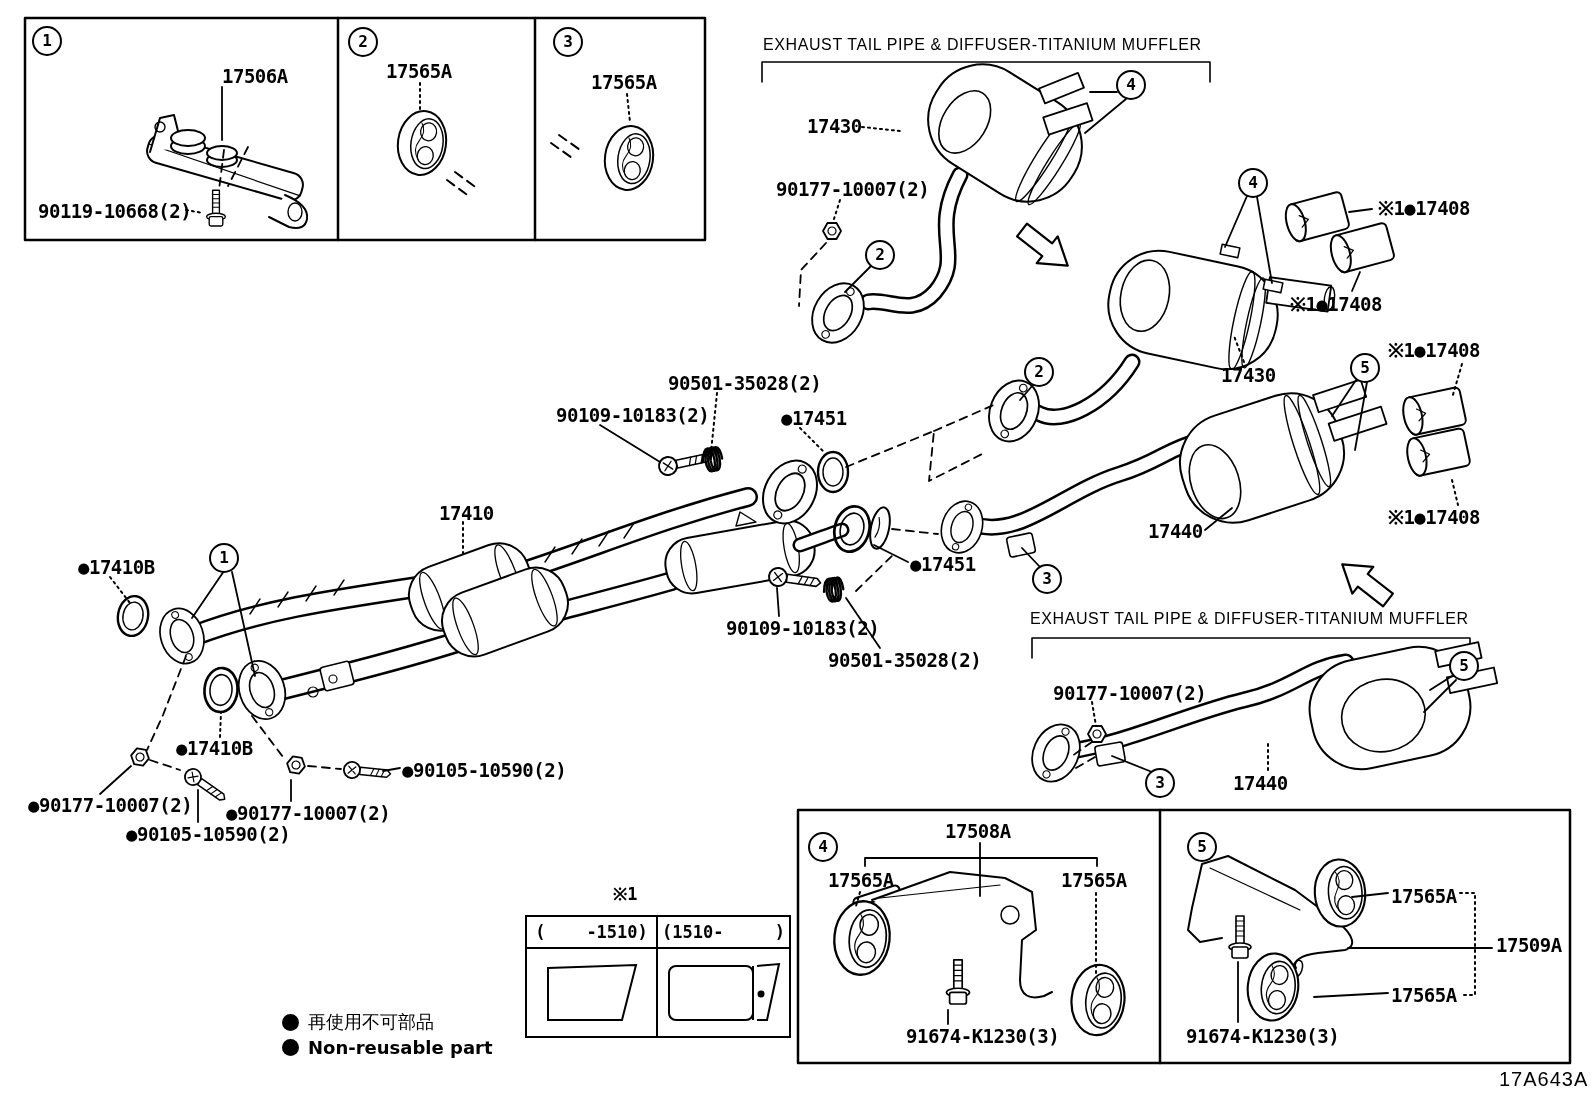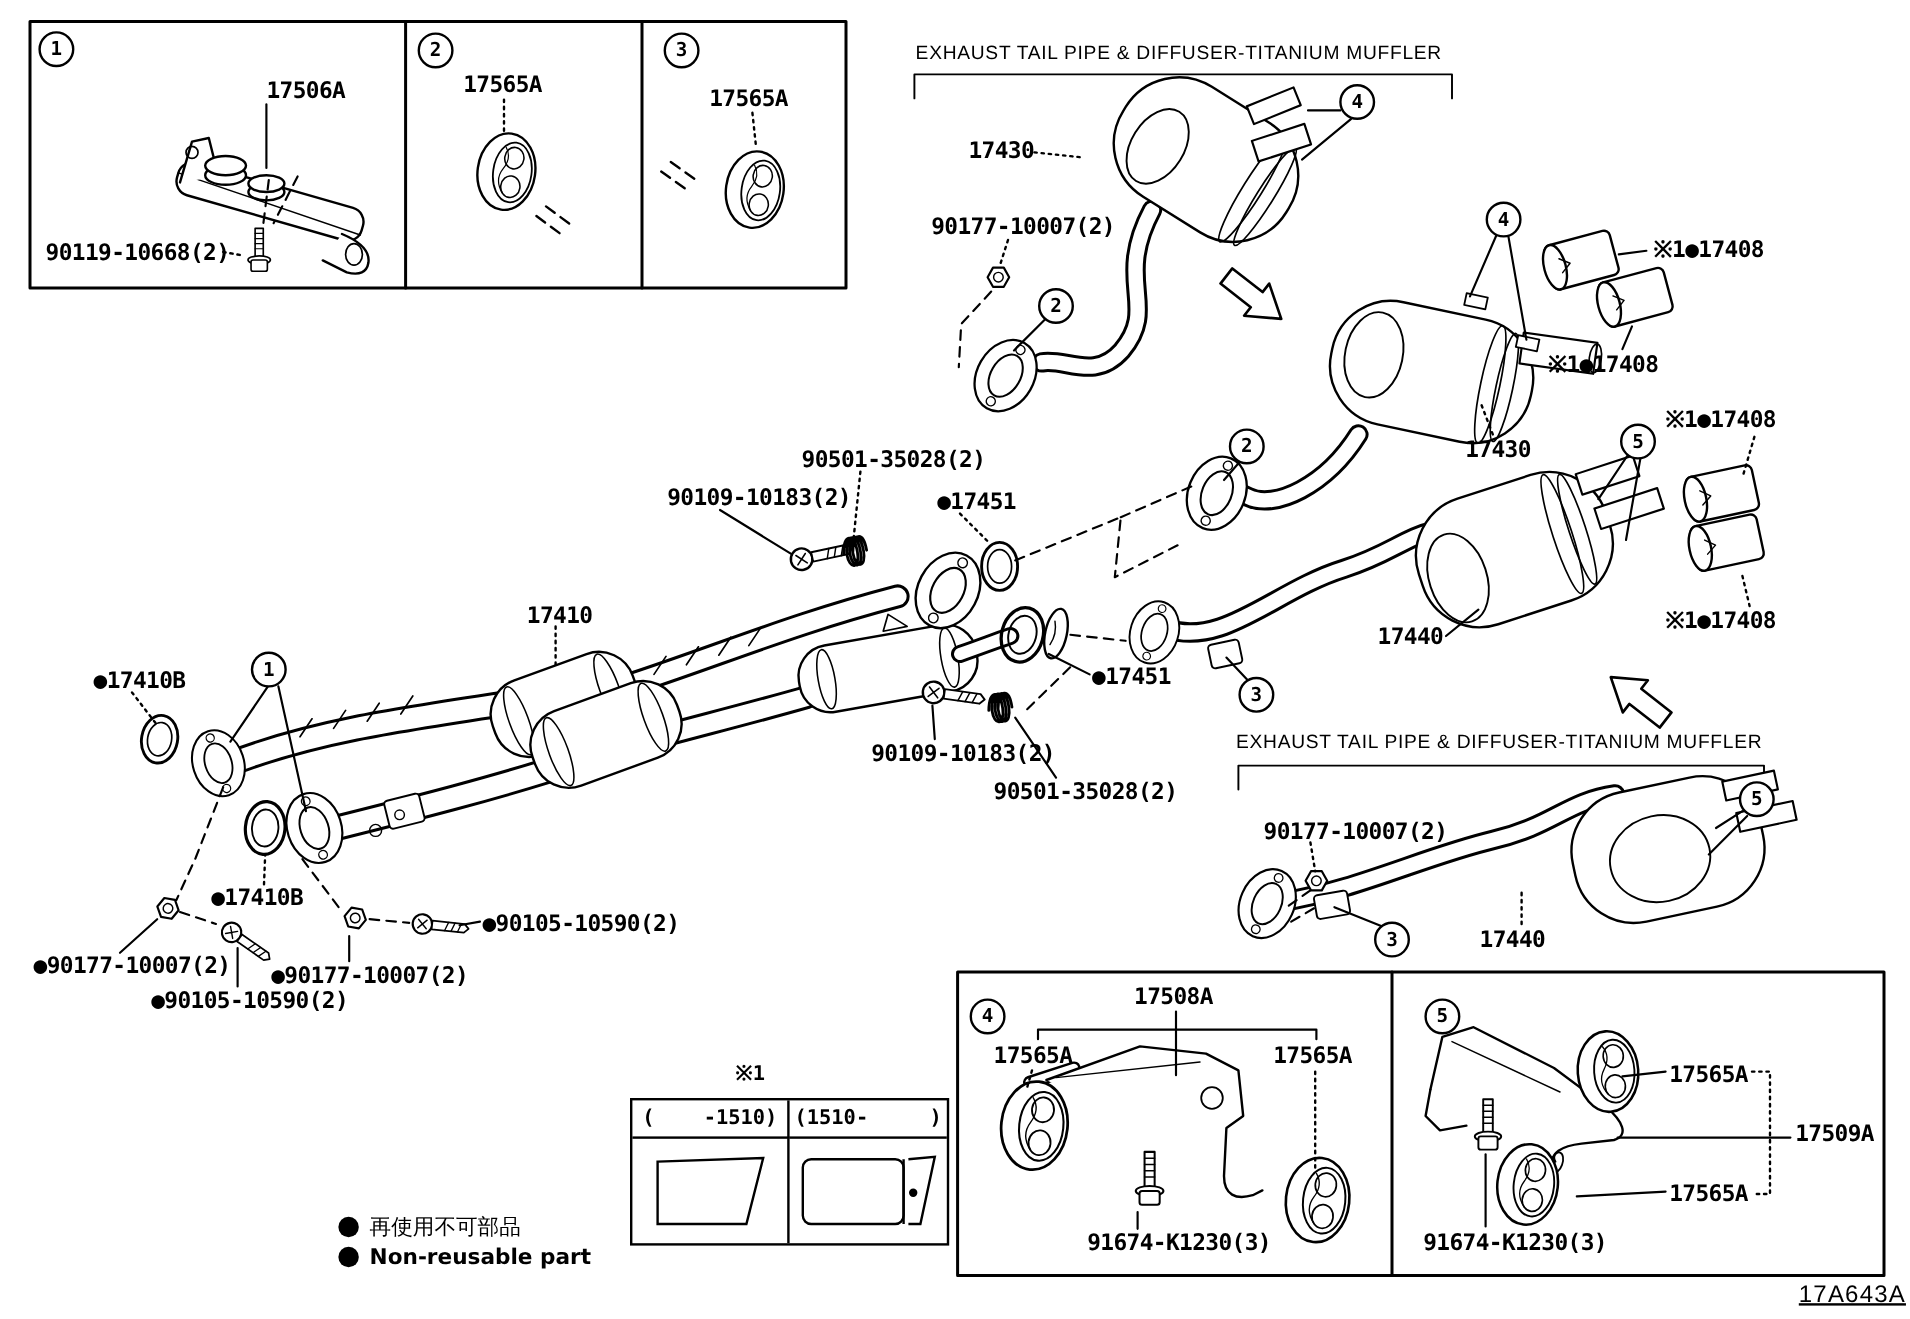--- a/index.html
+++ b/index.html
@@ -17,21 +17,21 @@
               font:400 18px "DejaVu Sans","Liberation Sans",sans-serif;white-space:pre;text-align:center;}
   .legend-dot{width:17px;height:17px;background:#000;border-radius:50%;flex:0 0 auto;}
   #note-ref{position:absolute;font:700 17px "DejaVu Sans Mono",monospace;}
   #variant-table{position:absolute;left:497px;top:915px;width:266px;height:123px;
                  border:2px solid #000;box-sizing:border-box;display:grid;
                  grid-template-columns:1fr 1fr;grid-template-rows:32px 1fr;margin-left:28px;}
   #variant-table .th{border-bottom:2px solid #000;font:700 17px "DejaVu Sans Mono",monospace;
                  display:flex;align-items:center;justify-content:center;white-space:pre;}
   #variant-table .th.l, #variant-table .td.l{border-right:2px solid #000;}
   #variant-table .td{display:flex;align-items:center;justify-content:center;}
-  #footer-code{position:absolute;font:400 20px "Liberation Sans",sans-serif;letter-spacing:1px;text-decoration:underline;}
+  #footer-code{position:absolute;font:400 20px "Liberation Sans",sans-serif;letter-spacing:1px;}
 </style>
 </head>
 <body>
 
 <div id="stage">
 
 <svg id="lineart" width="1592" height="1099" viewBox="0 0 1592 1099" fill="none" stroke="#000" stroke-width="2" stroke-linecap="round" stroke-linejoin="round">
   <defs>
     <g id="ins">
       <ellipse rx="24" ry="32" fill="#fff"></ellipse>

